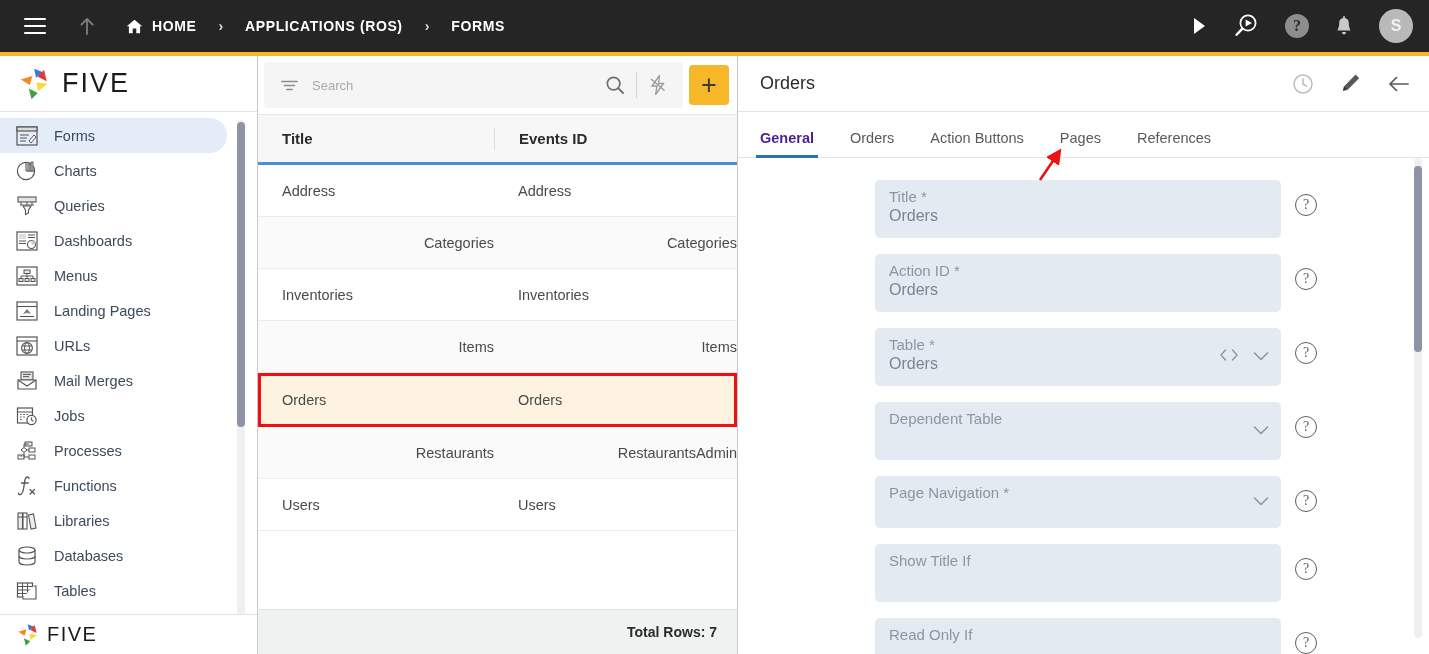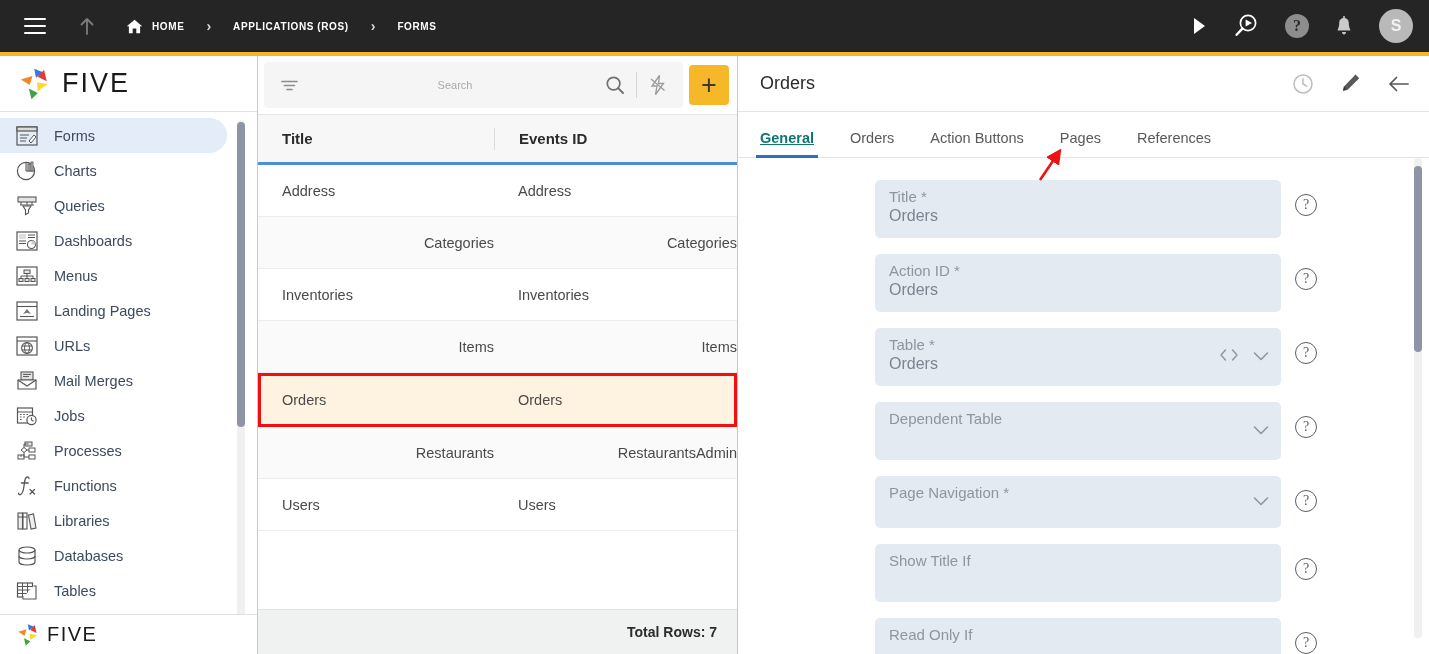--- a/index.html
+++ b/index.html
@@ -16,21 +16,21 @@
     position:absolute; left:0; top:0; width:1429px; height:52px;
     background:#252525; display:flex; align-items:center;
   }
   .topbar-accent {
     position:absolute; left:0; top:52px; width:1429px; height:4px; background:#F6B728;
   }
   .hamburger { width:22px; height:16px; margin-left:24px; display:flex; flex-direction:column; justify-content:space-between; cursor:pointer; }
   .hamburger span { display:block; height:2px; width:100%; background:#ffffff; border-radius:1px; }
   .up-arrow { margin-left:30px; width:22px; height:22px; display:flex; align-items:center; justify-content:center; }
   .crumbs { display:flex; align-items:center; margin-left:28px; gap:0; }
-  .crumb { display:flex; align-items:center; color:#ffffff; font-size:10px; font-weight:bold; letter-spacing:0.6px; cursor:pointer; }
+  .crumb { display:flex; align-items:center; color:#ffffff; font-size:14px; font-weight:bold; letter-spacing:0.6px; cursor:pointer; }
   .crumb-sep { color:#d8d8d8; font-size:14px; font-weight:bold; margin:0 22px; }
   .home-icon { margin-right:9px; display:flex; align-items:center; }
   .topbar-right { position:absolute; right:16px; top:0; height:52px; display:flex; align-items:center; gap:26px; }
   .tb-icon { display:flex; align-items:center; justify-content:center; cursor:pointer; }
   .avatar {
     width:34px; height:34px; border-radius:50%; background:#b9b9b9; color:#f2f2f2;
     display:flex; align-items:center; justify-content:center; font-size:16px; font-weight:bold; cursor:pointer;
   }
   .help-circle {
     width:24px; height:24px; border-radius:50%; background:#8d8d8d; color:#2a2a2a;
@@ -63,21 +63,21 @@
 
   
   .listpanel { position:relative; width:480px; height:598px; background:#ffffff; border-right:1px solid #c9c9c9; display:flex; flex-direction:column; }
   .search-row { height:58px; display:flex; align-items:center; padding:0 6px; flex:0 0 auto; }
   .search-box {
     flex:1 1 auto; height:46px; background:#f5f5f5; border-radius:4px; display:flex; align-items:center; padding:0 8px;
   }
   .filter-ico { width:34px; display:flex; align-items:center; justify-content:center; cursor:pointer; }
   .search-input {
     flex:1 1 auto; border:none; outline:none; background:transparent;
-    font-size:11px; color:#b91c1c; font-family:"Liberation Sans", sans-serif; padding-left:6px;text-align:center;
+    font-size:13px; color:#b91c1c; font-family:"Liberation Sans", sans-serif; padding-left:6px;
   }
   .search-input::placeholder { color:#a9a9a9; }
   .search-ico, .bolt-ico { width:34px; display:flex; align-items:center; justify-content:center; cursor:pointer; }
   .vdiv { width:1px; height:26px; background:#d5d5d5; margin:0 4px; }
   .plus-btn {
     width:40px; height:40px; background:#F6B728; border-radius:4px; border:none;
     display:flex; align-items:center; justify-content:center; cursor:pointer; margin-left:6px; margin-right:2px;
     color:#3a3a3a; font-size:27px; line-height:1; font-weight:400;
   }
   .grid { flex:1 1 auto; display:flex; flex-direction:column; overflow:hidden; border-top:1px solid #e6e6e6; }
@@ -105,21 +105,21 @@
   
   .detail { position:relative; flex:1 1 auto; height:598px; background:#ffffff; display:flex; flex-direction:column; }
   .detail-head { height:56px; display:flex; align-items:center; padding:0 18px 0 22px; border-bottom:1px solid #e4e4e4; flex:0 0 auto; }
   .detail-title { font-size:18px; color:#2b2b2b; flex:1 1 auto; }
   .dh-icons { display:flex; align-items:center; gap:26px; }
   .dh-ico { cursor:pointer; display:flex; align-items:center; justify-content:center; }
   .tabs { height:46px; display:flex; align-items:flex-end; padding-left:22px; border-bottom:1px solid #e4e4e4; flex:0 0 auto; position:relative; }
   .tab {
     font-size:14.5px; color:#5a5a5a; padding:0 0 11px 0; margin-right:36px; cursor:pointer; position:relative; font-weight:400;
   }
-  .tab.active { color:#0f766e; font-weight:bold;text-decoration:underline; }
+  .tab.active { color:#4c1d95; font-weight:bold; }
   .tab.active:after { content:""; position:absolute; left:-4px; right:-4px; bottom:-1px; height:3px; background:#2f6fc0; }
   .form-scroll { flex:1 1 auto; overflow:hidden; position:relative; padding-top:22px; }
   .field-row { display:flex; align-items:flex-start; margin-bottom:16px; padding-left:137px; }
   .field {
     width:406px; background:#e3eaf1; border-radius:5px; padding:9px 14px 10px 14px;
     position:relative; min-height:52px; cursor:text;
   }
   .field-label { font-size:15px; color:#8d96a0; line-height:15px; }
   .field-value { font-size:16px; color:#7b8591; line-height:24px; min-height:24px; }
   .field-adorn { position:absolute; right:12px; top:50%; transform:translateY(-50%); display:flex; align-items:center; gap:14px; }

